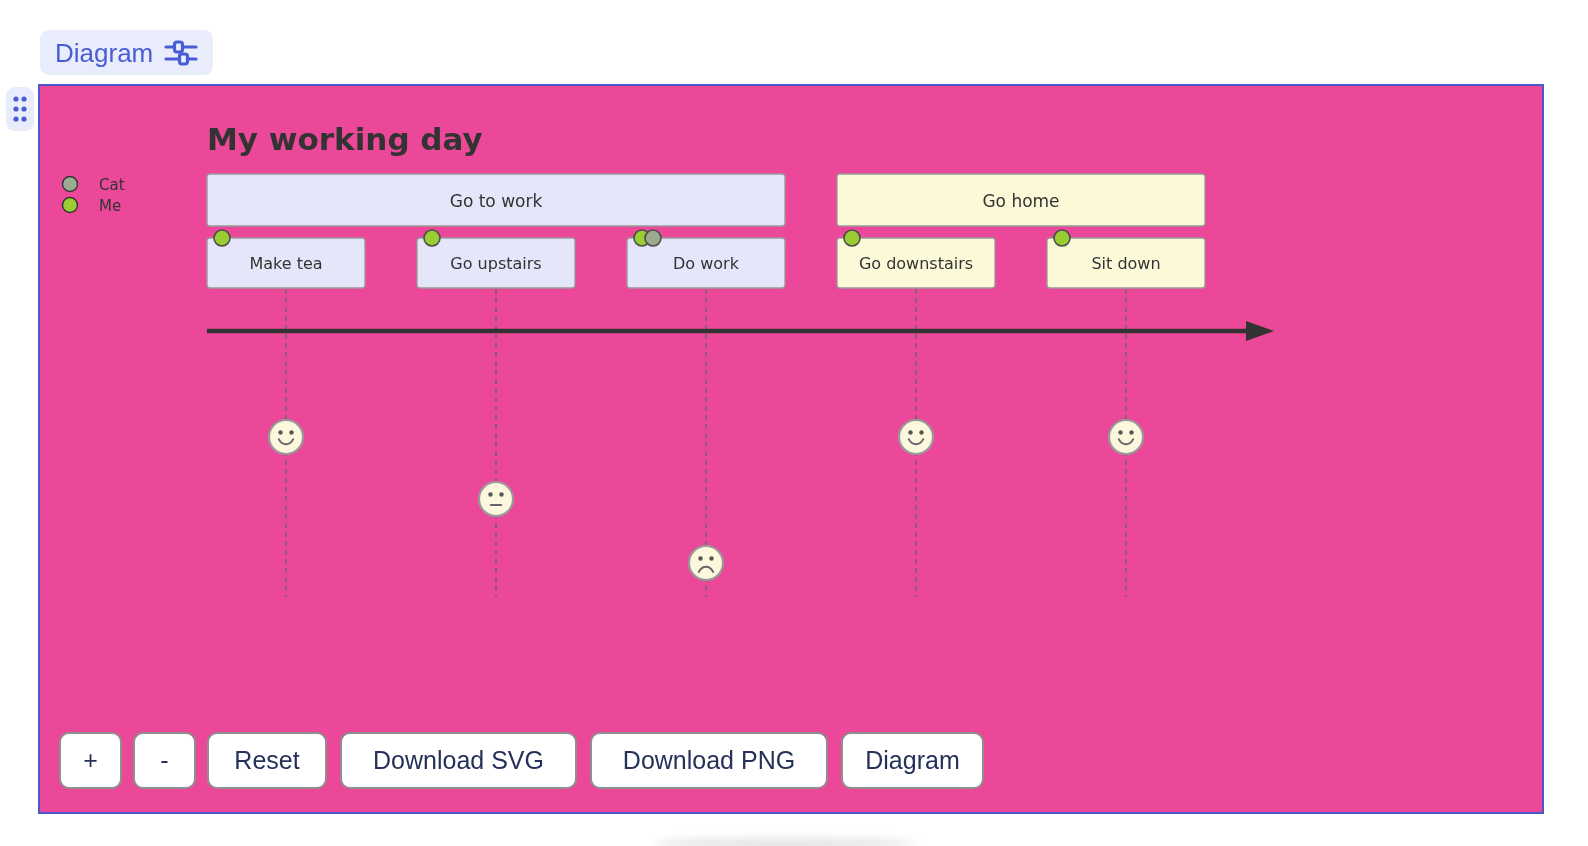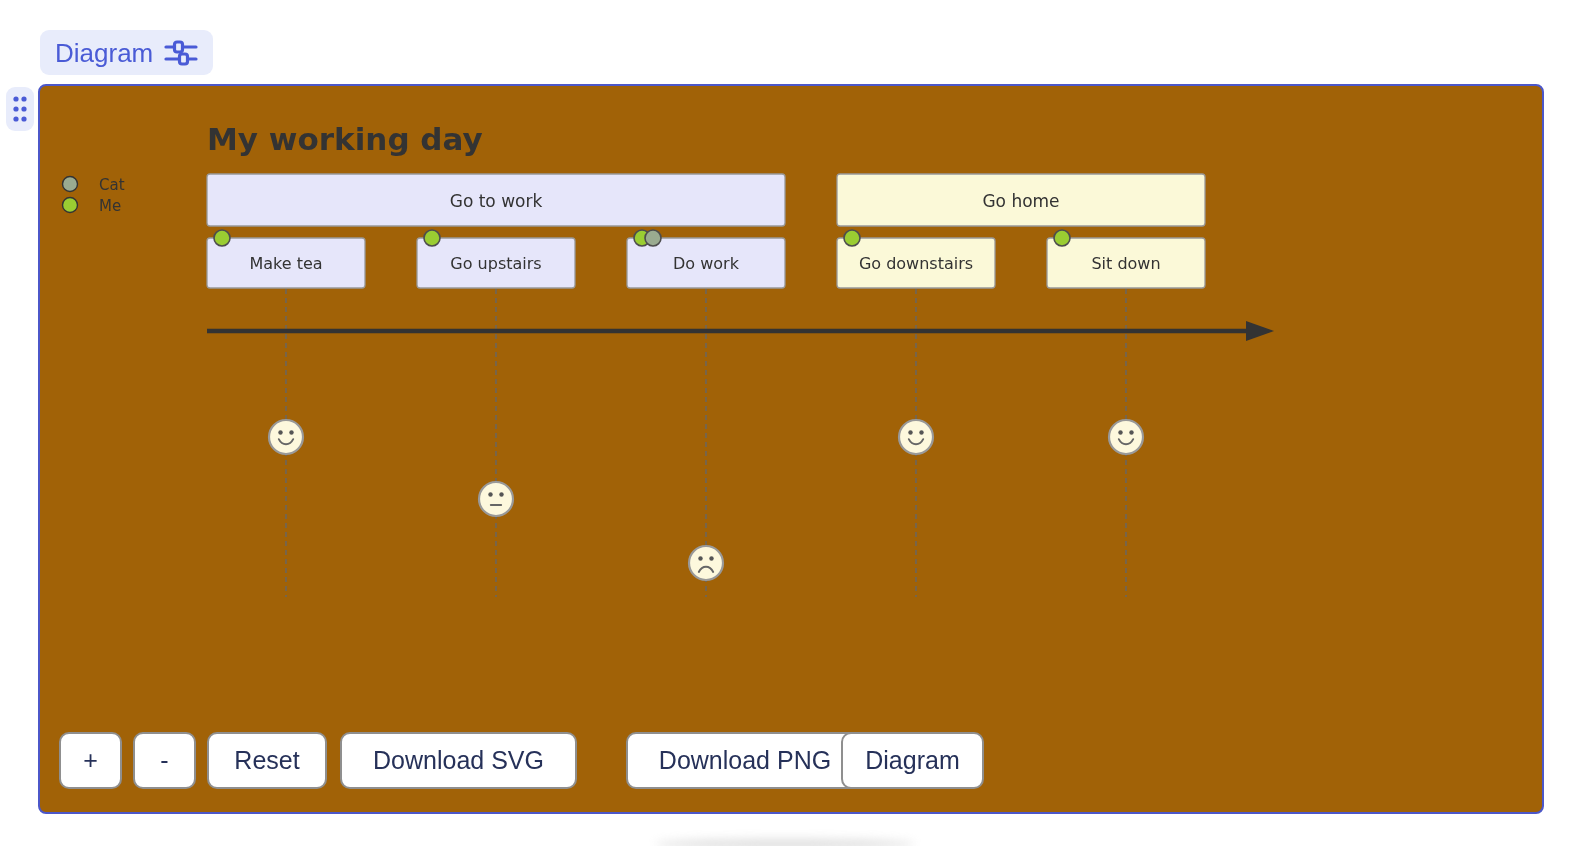--- a/index.html
+++ b/index.html
@@ -9,22 +9,22 @@
   
   .diagram-pill{position:absolute;left:40px;top:30px;height:45px;display:flex;align-items:center;
     gap:11px;padding:0 15px;background:#e8ecfb;border:none;border-radius:9px;cursor:pointer;}
   .diagram-pill span{font-size:26px;color:#4a5bd6;line-height:1;}
 
   
   .drag-handle{position:absolute;left:6px;top:87px;width:28px;height:44px;background:#e8ecfb;
     border-radius:9px;display:flex;align-items:center;justify-content:center;cursor:grab;}
 
   
-  .panel{position:absolute;left:38px;top:84px;width:1506px;height:730px;background:#a16207;
-    border:2px solid #4c57c9;border-radius:8px;box-sizing:border-box;}
+  .panel{position:absolute;left:38px;top:84px;width:1506px;height:730px;background:#ec4899;
+    border:2px solid #4c57c9;border-radius:0;box-sizing:border-box;}
   .panel svg.diagram{position:absolute;left:0;top:0;}
 
   .diagram text{font-family:"DejaVu Sans","Liberation Sans",sans-serif;fill:#333;}
   .diagram .title{font-size:31px;font-weight:bold;}
   .diagram .legend-label{font-size:15px;}
   .diagram .section-label{font-size:17px;}
   .diagram .task-label{font-size:16px;}
 
   
   .controls{position:absolute;left:0;top:0;width:100%;height:100%;pointer-events:none;}
@@ -161,19 +161,19 @@
           <circle cx="5.5" cy="-4.5" r="2.2" fill="#555"></circle>
         <path d="M -7.2 2.2 C -3.8 9, 3.8 9, 7.2 2.2" stroke="#666" stroke-width="1.9" fill="none" stroke-linecap="round"></path>
       </g>
     </svg>
 
     <div class="controls">
       <button class="btn" style="left:19px;width:63px;">+</button>
       <button class="btn" style="left:93px;width:63px;">-</button>
       <button class="btn" style="left:300px;width:237px;">Download SVG</button>
       <button class="btn" style="left:167px;width:120px;">Reset</button>
-      <button class="btn" style="left:550px;width:238px;margin-left:36px;">Download PNG</button>
+      <button class="btn" style="left:550px;width:238px;">Download PNG</button>
       <button class="btn" style="left:801px;width:143px;">Diagram</button>
     </div>
   </div>
 
   <div class="below-shadow"></div>
 </div>
 
 </body></html>

